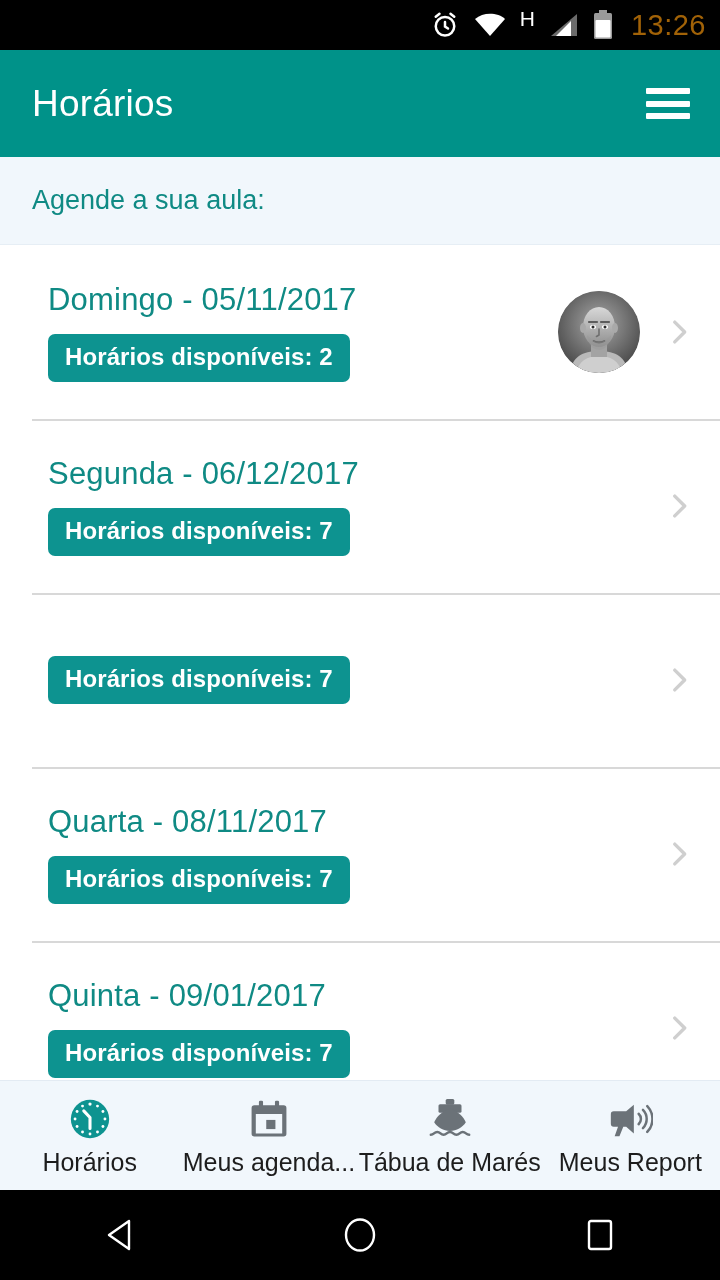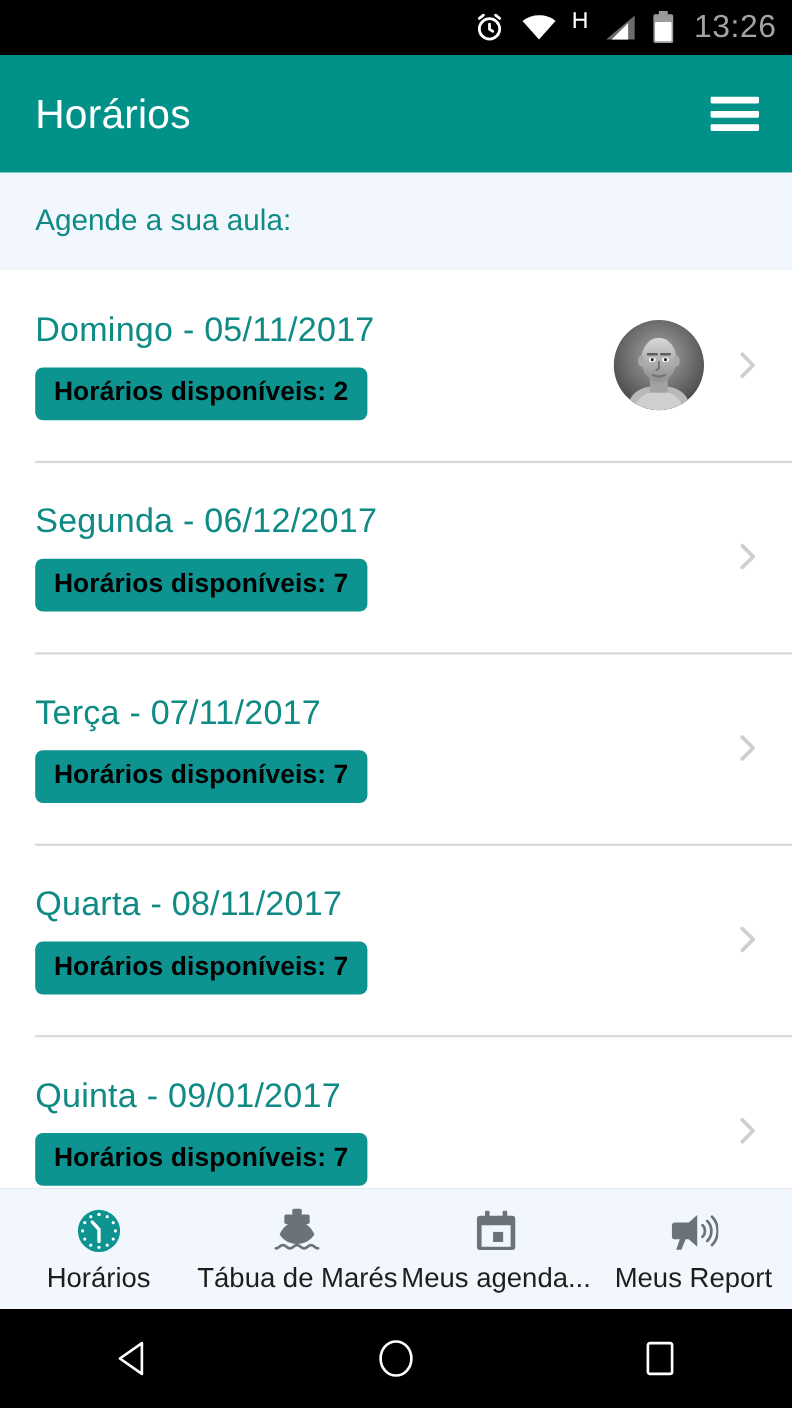--- a/index.html
+++ b/index.html
@@ -12,21 +12,21 @@
   .phone { position:relative; width:720px; height:1280px; display:flex; flex-direction:column; }
 
   
   .statusbar {
     height:50px; background:#000; flex:0 0 50px;
     display:flex; align-items:center; justify-content:flex-end;
     padding-right:14px; gap:14px;
   }
   .statusbar .sicon { display:flex; align-items:center; justify-content:center; }
   .status-time {
-    color:#a3a3a3; font-size:29px; letter-spacing:0.5px; margin-left:4px;
+    color:#a16207; font-size:29px; letter-spacing:0.5px; margin-left:4px;
     font-family:"Liberation Sans", sans-serif;
   }
   .h-letter { color:#fff; font-size:21px; line-height:1; position:relative; top:-7px; }
 
   
   .appbar {
     flex:0 0 107px; background:#009289;
     display:flex; align-items:center; justify-content:space-between;
     padding:0 30px 0 32px;
   }
@@ -41,31 +41,31 @@
     border-bottom:1px solid #e6eef5;
     text-align:right;
   }
   .subtitle-text { color:#0f8a84; font-size:27px; }
 
   
   .list { position:relative; flex:1 1 auto; background:#fff; overflow:hidden; }
   .row {
     position:relative; height:174px;
     display:flex; align-items:center;
-    padding:0 24px 0 32px;
+    padding:0 24px 0 48px;
   }
   .row + .row::before {
     content:""; position:absolute; left:32px; right:0; top:0;
     height:2px; background:#d8d8d8;
   }
   .row-main { flex:1 1 auto; display:flex; flex-direction:column; gap:16px; }
   .row-title { color:#0f8a84; font-size:31px; font-weight:400; letter-spacing:0.2px; }
   .badge {
     align-self:flex-start;
-    background:#0d9390; color:#000000;
+    background:#0d9390; color:#ffffff;
     font-size:24px; font-weight:bold;
     padding:9px 17px 11px 17px; border-radius:7px;
     letter-spacing:0.1px;
   }
   .row-right { display:flex; align-items:center; gap:22px; flex:0 0 auto; }
   .avatar {
     width:82px; height:82px; border-radius:50%;
     overflow:hidden; background:#8d8d8d; position:relative; flex:0 0 82px;
   }
   .avatar svg { display:block; width:100%; height:100%; }
@@ -213,21 +213,20 @@
         <div class="chevron">
           <svg width="34" height="34" viewBox="0 0 24 24" fill="none" stroke="#cfcfcf" stroke-width="2.4" stroke-linecap="round" stroke-linejoin="round">
               <path d="M9 5l7 7-7 7"></path>
             </svg>
         </div>
       </div>
     </div>
 
     <div class="row">
       <div class="row-main">
-        <div class="row-title">Terça - 07/11/2017</div>
         <div class="badge">Horários disponíveis: 7</div>
       </div>
       <div class="row-right">
         <div class="avatar-spacer"></div>
         <div class="chevron">
           <svg width="34" height="34" viewBox="0 0 24 24" fill="none" stroke="#cfcfcf" stroke-width="2.4" stroke-linecap="round" stroke-linejoin="round">
               <path d="M9 5l7 7-7 7"></path>
             </svg>
         </div>
       </div>
@@ -286,40 +285,40 @@
               <circle cx="16.2" cy="10.5" r="1.5"></circle>
           </g>
           <path d="M24 34V22.5L17.5 15.5" stroke="#ffffff" stroke-width="3.2" fill="none" stroke-linecap="round" stroke-linejoin="round"></path>
         </svg>
       </div>
       <div class="tab-label">Horários</div>
     </div>
 
     <div class="tab">
       <div class="tab-icon">
+        <svg width="44" height="44" viewBox="0 0 48 48" fill="#6b7278">
+          <rect x="13" y="4" width="4.5" height="7" rx="1.4"></rect>
+          <rect x="30.5" y="4" width="4.5" height="7" rx="1.4"></rect>
+          <path d="M8 9h32a3 3 0 0 1 3 3v28a3 3 0 0 1-3 3H8a3 3 0 0 1-3-3V12a3 3 0 0 1 3-3zm1.6 9.5v21.2h28.8V18.5z"></path>
+          <rect x="21" y="25" width="10" height="10"></rect>
+        </svg>
+      </div>
+      <div class="tab-label">Meus agenda...</div>
+    </div>
+
+    <div class="tab">
+      <div class="tab-icon">
         <svg width="46" height="46" viewBox="0 0 48 48" fill="#6b7278">
           <rect x="19.5" y="3" width="9" height="6" rx="1.6"></rect>
           <rect x="12" y="8.5" width="24" height="9" rx="1.6"></rect>
           <path d="M24 13c-8 3-14 8-16.5 14.5C11 33 17 36.5 24 36.5s13-3.5 16.5-9C38 21 32 16 24 13z"></path>
           <path d="M4 40.5c3.3 0 3.3-3 6.7-3s3.3 3 6.6 3 3.3-3 6.7-3 3.3 3 6.7 3 3.3-3 6.6-3 3.4 3 6.7 3" stroke="#6b7278" stroke-width="2.6" fill="none" stroke-linecap="round"></path>
         </svg>
       </div>
       <div class="tab-label">Tábua de Marés</div>
-    </div>
-
-    <div class="tab">
-      <div class="tab-icon">
-        <svg width="44" height="44" viewBox="0 0 48 48" fill="#6b7278">
-          <rect x="13" y="4" width="4.5" height="7" rx="1.4"></rect>
-          <rect x="30.5" y="4" width="4.5" height="7" rx="1.4"></rect>
-          <path d="M8 9h32a3 3 0 0 1 3 3v28a3 3 0 0 1-3 3H8a3 3 0 0 1-3-3V12a3 3 0 0 1 3-3zm1.6 9.5v21.2h28.8V18.5z"></path>
-          <rect x="21" y="25" width="10" height="10"></rect>
-        </svg>
-      </div>
-      <div class="tab-label">Meus agenda...</div>
     </div>
 
     <div class="tab">
       <div class="tab-icon">
         <svg width="46" height="46" viewBox="0 0 48 48">
           <path d="M28 9v30l-8-7h-3l-4 10h-5l3.5-10H7a3 3 0 0 1-3-3V19a3 3 0 0 1 3-3h13z" fill="#6b7278"></path>
           <g stroke="#6b7278" fill="none" stroke-linecap="round" stroke-width="2.6">
             <path d="M33 18.5a7.5 7.5 0 0 1 0 11"></path>
             <path d="M37.5 14.5a13.5 13.5 0 0 1 0 19"></path>
             <path d="M42 10.5a19.5 19.5 0 0 1 0 27"></path>

